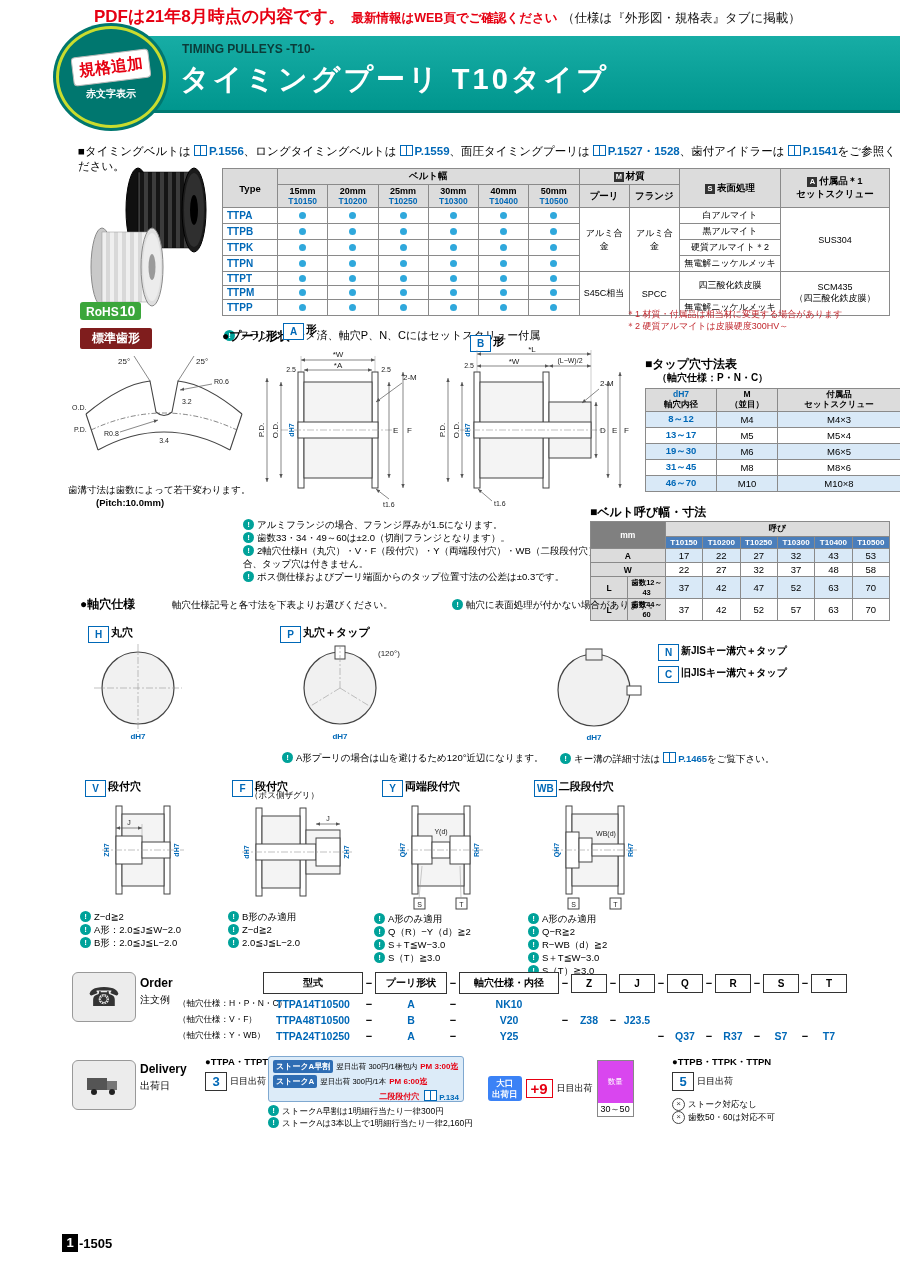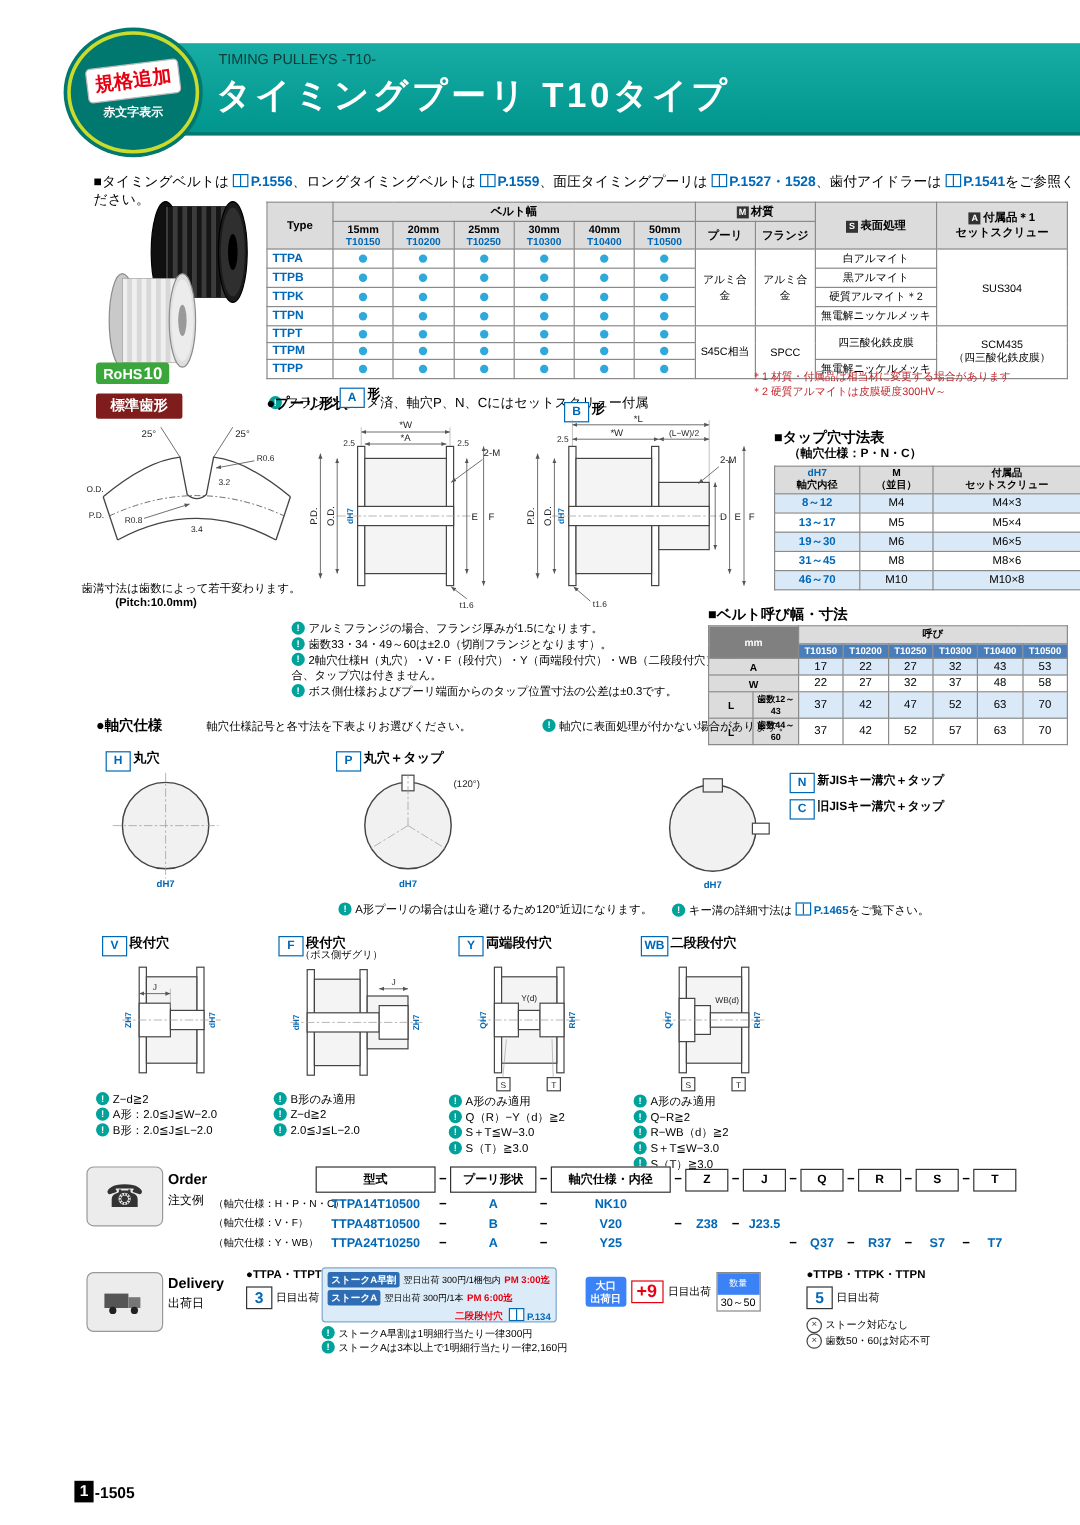--- a/index.html
+++ b/index.html
@@ -10,21 +10,21 @@
 
   
   .top-notice{position:absolute;left:94px;top:5px;white-space:nowrap}
   .tn-main{color:#E60012;font-weight:bold;font-size:17px}
   .tn-red{color:#E60012;font-size:12.5px;font-weight:bold;margin-left:2px}
   .tn-black{color:#111;font-size:12.5px}
 
   
   .header-band{position:absolute;left:76px;top:36px;width:824px;height:74px;
                background:linear-gradient(#17ada5,#00968e);border-bottom:3px solid #007a73}
-  .header-eyebrow{position:absolute;left:182px;top:42px;font-size:12px;font-weight:normal;color:#0b3c39}
+  .header-eyebrow{position:absolute;left:182px;top:42px;font-size:12px;font-weight:bold;color:#0b3c39}
   .header-title{position:absolute;left:180px;top:60px;font-size:29px;font-weight:bold;color:#fff;letter-spacing:3px}
   .spec-badge{position:absolute;left:56px;top:26px;width:104px;height:96px;background:#00776F;
               border-radius:50%;border:3px solid #C9DC2E;box-shadow:0 0 0 3px #00776F;
               display:flex;flex-direction:column;align-items:center;justify-content:center;z-index:3}
   .badge-inner{background:#fff;border-radius:4px;padding:3px 6px;color:#E60012;font-weight:bold;
                font-size:16px;transform:rotate(-7deg);border:1px solid #bbb}
   .badge-sub{color:#fff;font-size:10px;font-weight:bold;margin-top:5px}
 
   
   .ref-line{position:absolute;left:78px;top:144px;font-size:11.5px}
@@ -131,21 +131,21 @@
   .stork-det{font-size:7.5px;white-space:nowrap}
   .stork-time{color:#E60012;font-size:8px;font-weight:bold;white-space:nowrap}
   .stork-accept{display:flex;justify-content:flex-end;align-items:center;font-size:8px;gap:2px}
   .accept-label{color:#E60012;font-weight:bold}
   .bulk{position:absolute;left:488px;top:1060px;display:flex;align-items:center;gap:4px}
   .bulk-tag{background:#3b82f6;color:#fff;font-size:8.5px;font-weight:bold;text-align:center;
             border-radius:3px;padding:2px 4px;line-height:1.2}
   .bulk-plus{border:1px solid #E60012;color:#E60012;font-weight:bold;font-size:15px;padding:0 4px;background:#fff}
   .bulk-suffix{font-size:9px}
   .qty{border:1px solid #888;text-align:center}
-  .qty-h{background:#3b82f6;color:#fff;font-size:7.5px;padding:4px 4px}
+  .qty-h{background:#d946ef;color:#fff;font-size:7.5px;padding:16px 4px}
   .qty-v{font-size:9px;padding:0 3px}
   .dl-note{font-size:8.5px;line-height:12px}
 
   .pn{position:absolute;left:62px;top:1234px;font-weight:bold;font-size:13px;display:flex;align-items:center}
   .pn-box{display:inline-block;background:#000;color:#fff;width:16px;height:18px;line-height:18px;
           text-align:center;margin-right:1px}
 </style>
 </head>
 <body>
 
@@ -163,20 +163,25 @@
       </pattern>
       <marker id="arE" markerWidth="7" markerHeight="7" refX="6" refY="3" orient="auto">
         <path d="M0,0.5 L6,3 L0,5.5 Z" fill="#555"></path>
         </marker>
       <marker id="arS" markerWidth="7" markerHeight="7" refX="6" refY="3" orient="auto-start-reverse">
         <path d="M0,0.5 L6,3 L0,5.5 Z" fill="#555"></path>
         </marker>
     </defs>
   </svg>
 
+  <div class="top-notice">
+    <span class="tn-main">PDFは21年8月時点の内容です。</span>
+    <span class="tn-red">最新情報はWEB頁でご確認ください</span>
+    <span class="tn-black">（仕様は『外形図・規格表』タブに掲載）</span>
+  </div>
 
   <div class="header-band"></div>
   <div class="spec-badge">
     <div class="badge-inner">規格追加</div>
     <div class="badge-sub">赤文字表示</div>
   </div>
   <div class="header-eyebrow">TIMING PULLEYS  -T10-</div>
   <div class="header-title">タイミングプーリ T10タイプ</div>
 
   <div class="ref-line" id="ref-line"><span>■タイミングベルトは</span><span class="pgref"><span class="pgi"></span><span>P.1556</span></span><span>、ロングタイミングベルトは</span><span class="pgref"><span class="pgi"></span><span>P.1559</span></span><span>、面圧タイミングプーリは</span><span class="pgref"><span class="pgi"></span><span>P.1527・1528</span></span><span>、歯付アイドラーは</span><span class="pgref"><span class="pgi"></span><span>P.1541</span></span><span>をご参照ください。</span></div>

